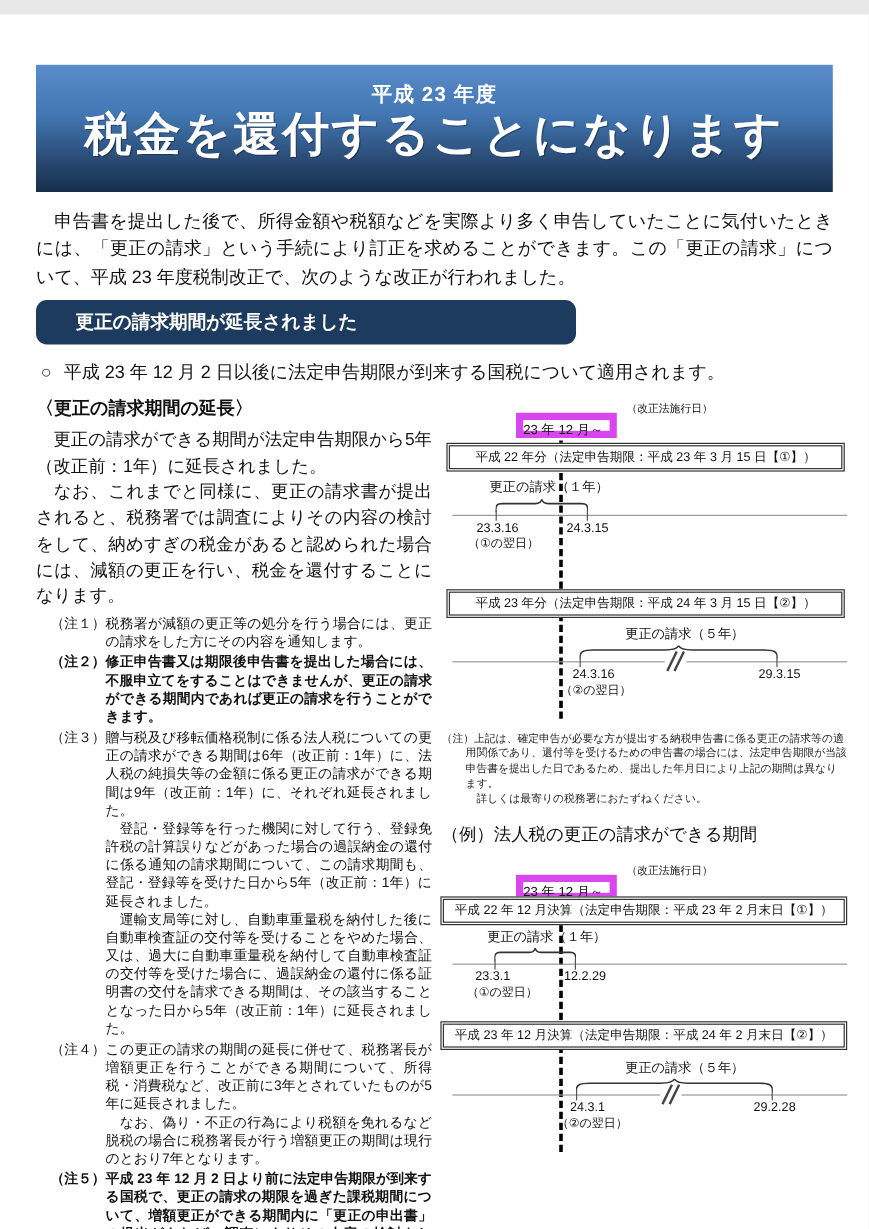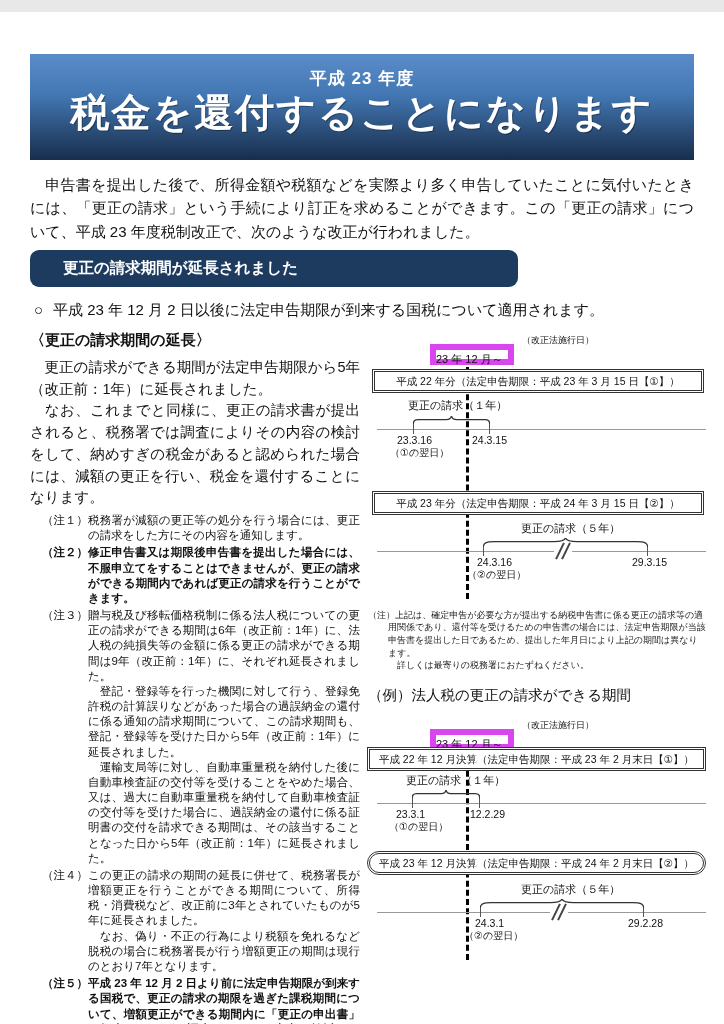--- a/index.html
+++ b/index.html
@@ -15,21 +15,21 @@
     margin:42px 30px 0 30px; height:106px; text-align:center;
     background:linear-gradient(180deg,#5a8cc9 0%,#4378b4 38%,#27476f 78%,#172e4d 100%);
   }
   .hero-year { padding-top:13px; color:#fff; font-weight:bold; font-size:17px; letter-spacing:1px; }
   .hero-title { color:#fff; font-weight:bold; font-size:39px; letter-spacing:2px; line-height:1.2;
     text-shadow:1px 1px 0 rgba(0,0,0,.35); }
   
   .intro { margin:13px 30px 0 30px; font-size:15px; line-height:1.55; text-align:justify; }
   
   .section-banner {
-    margin:7px 0 0 30px; width:488px; background:#1d3a5f; color:#fff;
+    margin:7px 0 0 30px; width:450px; background:#1d3a5f; color:#fff;
     font-weight:bold; font-size:15.5px; padding:8px 0 8px 33px; border-radius:9px;
   }
   .bullet { margin:14px 30px 0 34px; font-size:15px; }
   .bullet .marker { margin-right:10px; }
   
   .columns { display:flex; margin:9px 18px 0 30px; align-items:flex-start; }
   .col-left { width:330px; flex:none; }
   .col-right { width:342px; flex:none; margin-left:4px; }
   .lh { font-size:15px; font-weight:bold; margin:2px 0 7px 0; }
   .col-left p.body { font-size:14.5px; line-height:1.5; text-align:justify; }
@@ -51,21 +51,21 @@
   .vline { position:absolute; left:102px; width:0; border-left:3px dashed #000; }
   .d1 .vline { top:20px; height:250px; }
   .d2 .vline { top:20px; height:226px; }
   .startbox { position:absolute; left:66px; top:15px; width:84px; height:21px; border:6px solid #d946ef;
     background:#fff; font-size:11px; line-height:19px; text-align:left; }
   .startnote { position:absolute; left:158px; top:5px; font-size:9px; }
   .pbox { position:absolute; left:8px; right:2px; height:24px; border:3px double #333; background:#fff;
     font-size:10.5px; line-height:18px; text-align:center; white-space:nowrap; }
   .d2 .pbox { left:3px; right:0; font-size:10.5px; }
   .d1 .pbox1 { top:40px; } .d1 .pbox2 { top:162px; }
-  .d2 .pbox1 { top:33px; } .d2 .pbox2 { top:137px;border-radius:12px; }
+  .d2 .pbox1 { top:33px; } .d2 .pbox2 { top:137px; }
   .claim { position:absolute; font-size:11px; white-space:nowrap; }
   .d1 .claim1 { left:44px; top:69px; }  .d1 .claim2 { left:157px; top:192px; }
   .d2 .claim1 { left:42px; top:59px; }  .d2 .claim2 { left:157px; top:168px; }
   .brace { position:absolute; height:11px; }
   .brace svg { display:block; width:100%; height:100%; }
   .d1 .brace1 { left:49px; width:77px; top:87px; }
   .d1 .brace2 { left:119px; width:165px; top:209px; }
   .d2 .brace1 { left:48px; width:68px; top:76px; }
   .d2 .brace2 { left:116px; width:164px; top:185px; }
   .tline { position:absolute; left:13px; right:0; height:1px; background:#999; }

